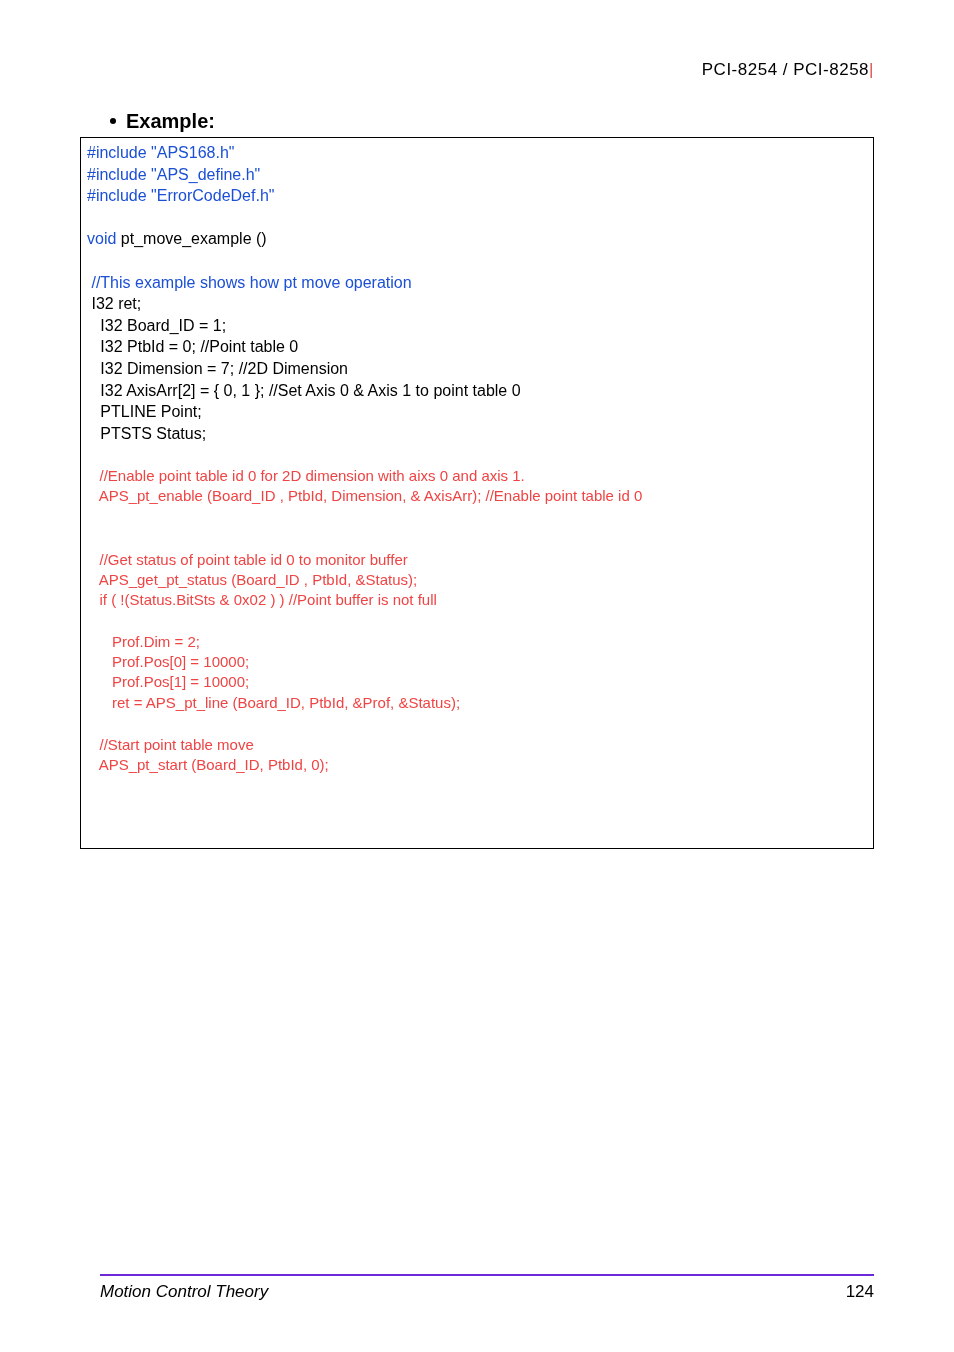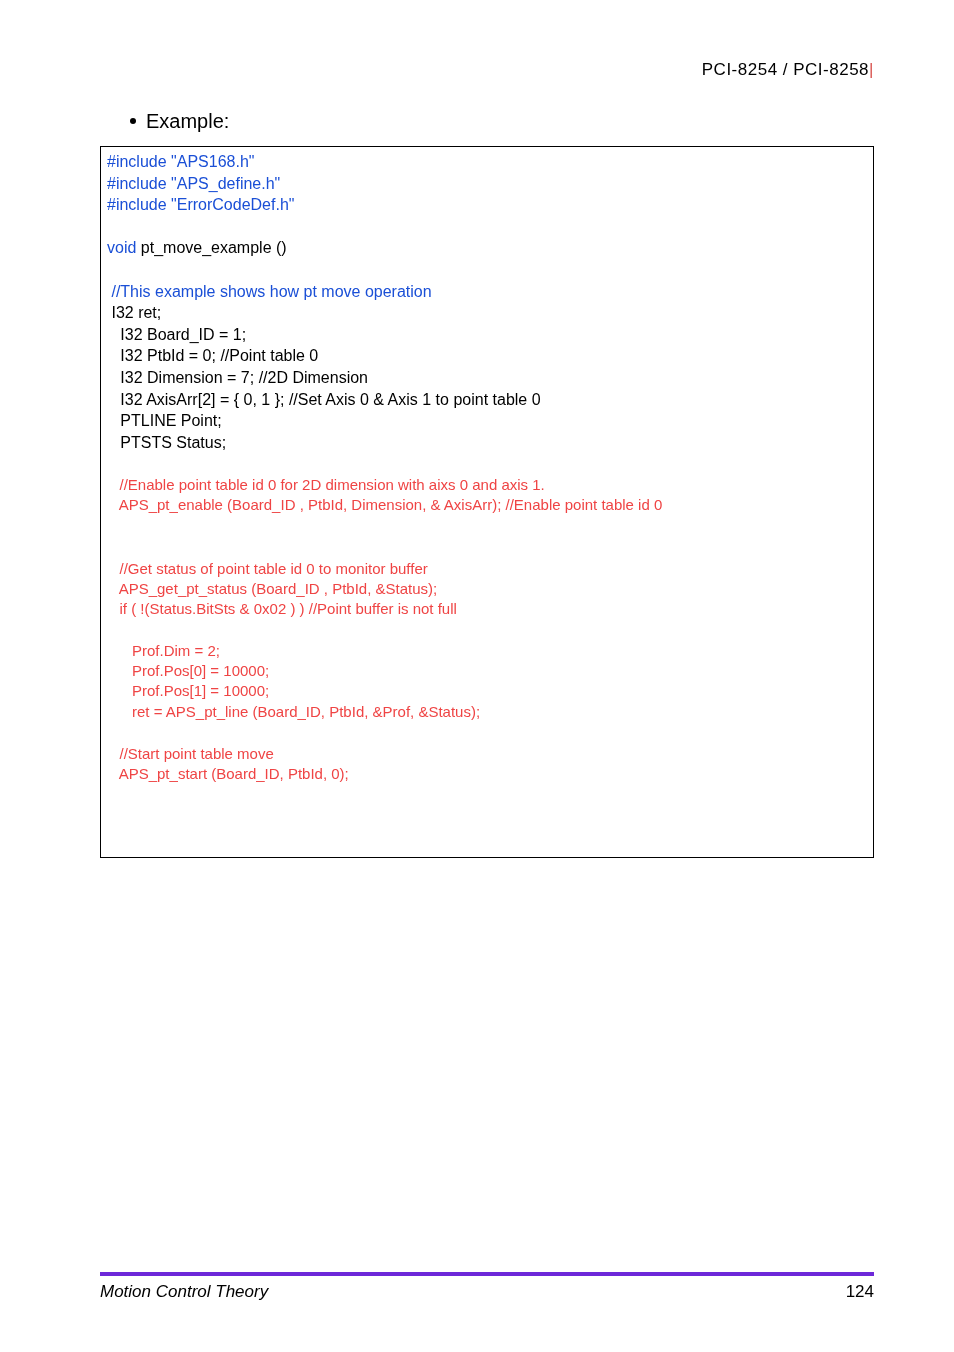--- a/index.html
+++ b/index.html
@@ -4,39 +4,39 @@
 <style>
   body {
     margin: 0;
     padding: 0;
     font-family: Arial, Helvetica, sans-serif;
     background: #ffffff;
     color: #000000;
     width: 954px;
   }
   .page {
-    padding: 60px 80px 40px 100px;
+    padding: 60px 80px 40px 80px;
     box-sizing: border-box;
     min-height: 1352px;
     position: relative;
   }
   .header-line {
     text-align: right;
     font-size: 17px;
     color: #000;
     margin-bottom: 30px;
     letter-spacing: 0.5px;
   }
   .header-line .accent {
     color: #d9534f;
   }
   .example-heading {
     font-size: 20px;
-    font-weight: normal;
-    margin: 10px 0 13px 30px;
+    font-weight: bold;
+    margin: 10px 0 4px 30px;
   }
   .bullet {
     display: inline-block;
     width: 6px;
     height: 6px;
     background: #000;
     border-radius: 50%;
     vertical-align: middle;
     margin-right: 10px;
     margin-bottom: 3px;
@@ -50,21 +50,21 @@
   .code-line {
     white-space: pre;
   }
   .blue { color: #1a4fd6; }
   .fn-comment { color: #ef4444; font-family: "Segoe UI", Arial, sans-serif; font-size: 15px; }
   .footer {
     position: absolute;
     bottom: 50px;
     left: 100px;
     right: 80px;
-    border-top: 4px solid #6d28d9;
+    border-top: 2px solid #6d28d9;
     padding-top: 6px;
     display: flex;
     justify-content: space-between;
     font-size: 17px;
   }
   .footer-left { font-style: italic; }
 </style>
 </head>
 <body>
 

